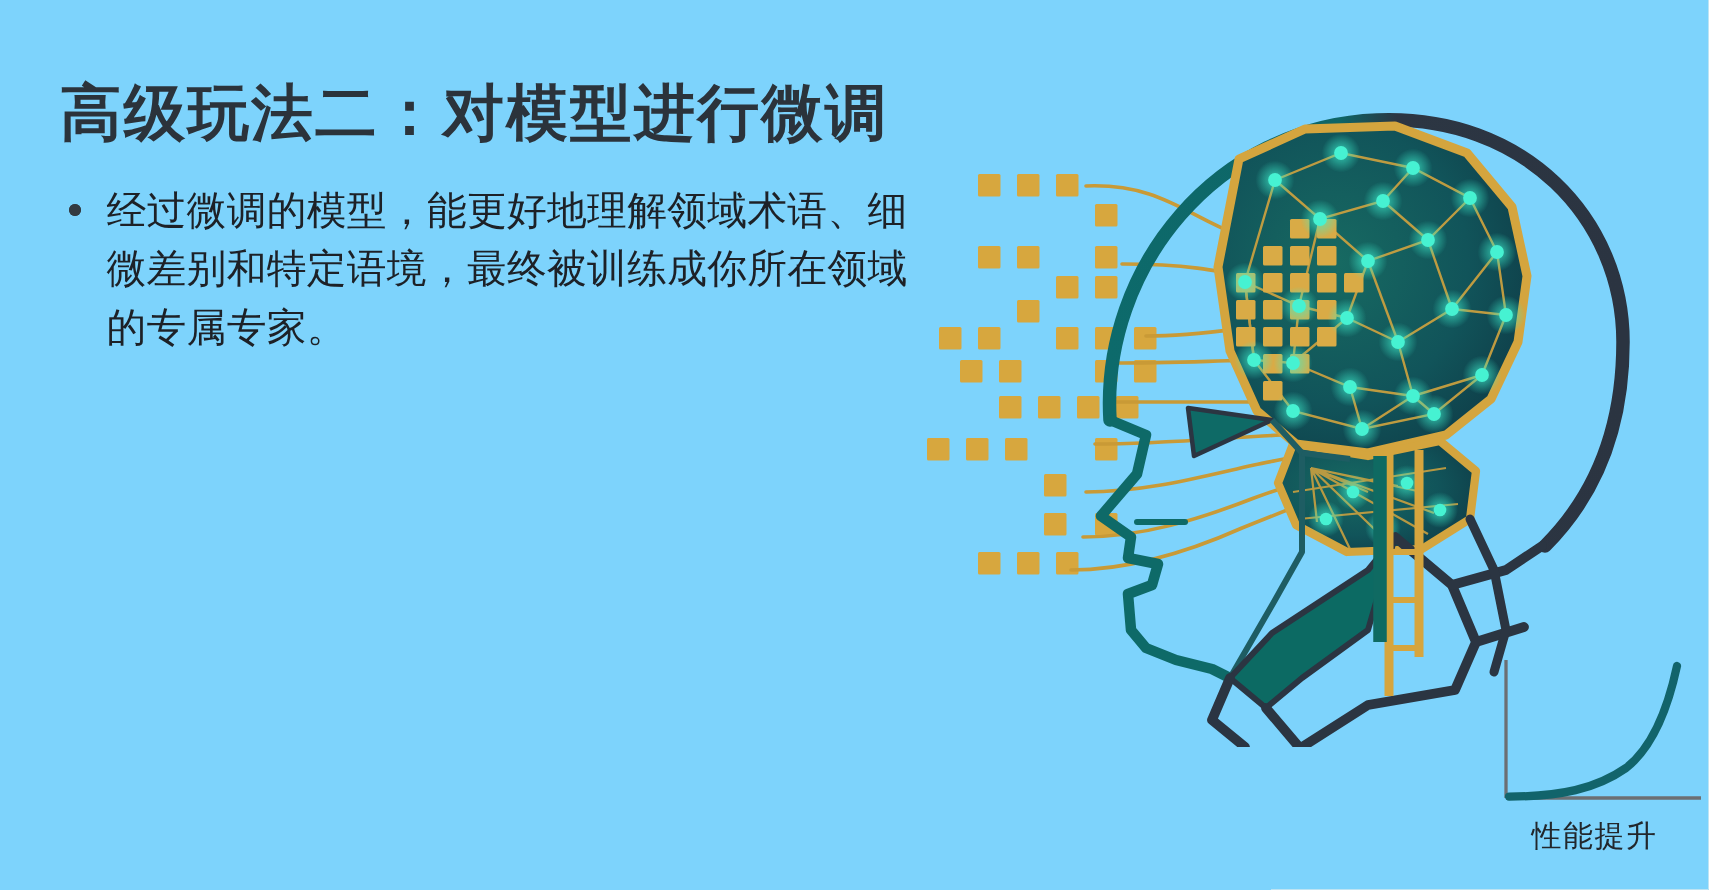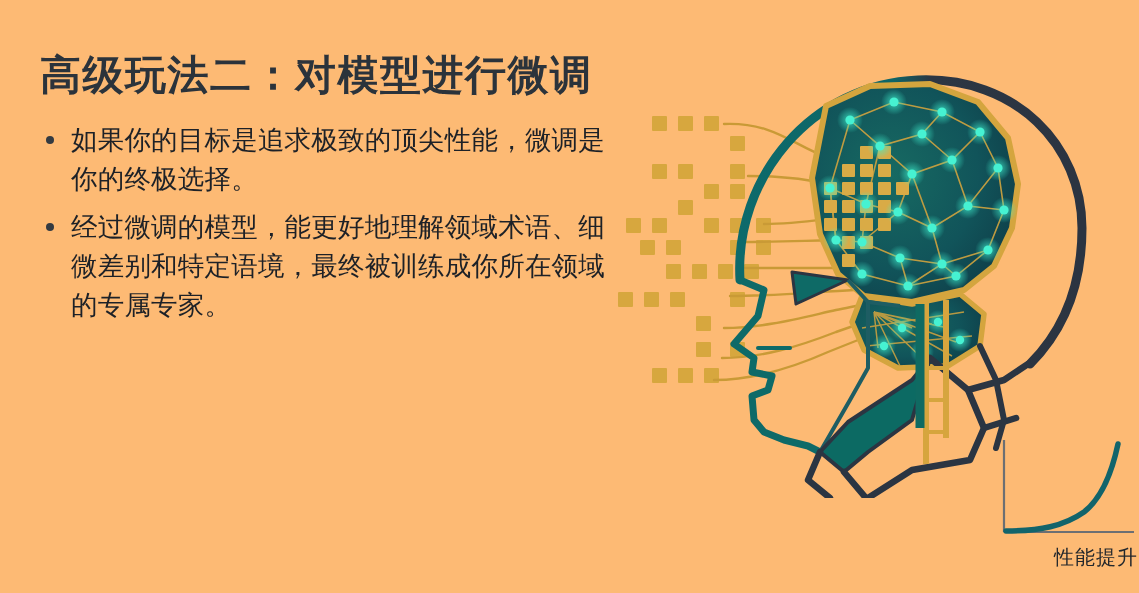--- a/index.html
+++ b/index.html
@@ -8,21 +8,21 @@
     padding: 0;
     background: #f2f1ec;
   }
   body {
     font-family: "Liberation Sans", "DejaVu Sans", sans-serif;
   }
   #slide {
     position: relative;
     width: 1139px;
     height: 593px;
-    background: #fdba74;
+    background: #7dd3fc;
     overflow: hidden;
   }
 
   
   #text-col {
     position: absolute;
     left: 40px;
     top: 52px;
     width: 580px;
   }
@@ -76,40 +76,39 @@
     top: 432px;
     width: 150px;
     height: 155px;
   }
   #mini-chart-svg { display: block; }
   #mini-chart-label {
     position: absolute;
     left: 0;
     top: 112px;
     width: 150px;
-    text-align: right;
+    text-align: center;
     font-size: 20px;
     color: #22272c;
     letter-spacing: 1px;
   }
 </style>
 </head>
 <body>
 
 <div id="slide">
 
   <div id="text-col">
 
     <h1 id="slide-title">高级玩法二：对模型进行微调</h1>
 
     <ul class="bullet-list">
 
       <li class="bullet-item">
         <span class="bullet-dot"></span>
-        <span>如果你的目标是追求极致的顶尖性能，微调是你的终极选择。</span>
       </li>
 
 
       <li class="bullet-item">
         <span class="bullet-dot"></span>
         <span>经过微调的模型，能更好地理解领域术语、细微差别和特定语境，最终被训练成你所在领域的专属专家。</span>
       </li>
 
     </ul>
   </div>

